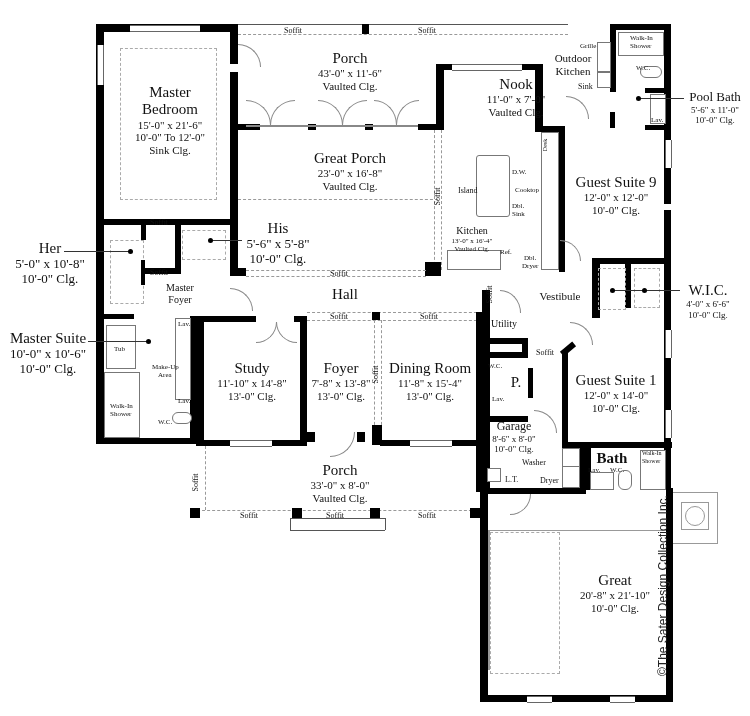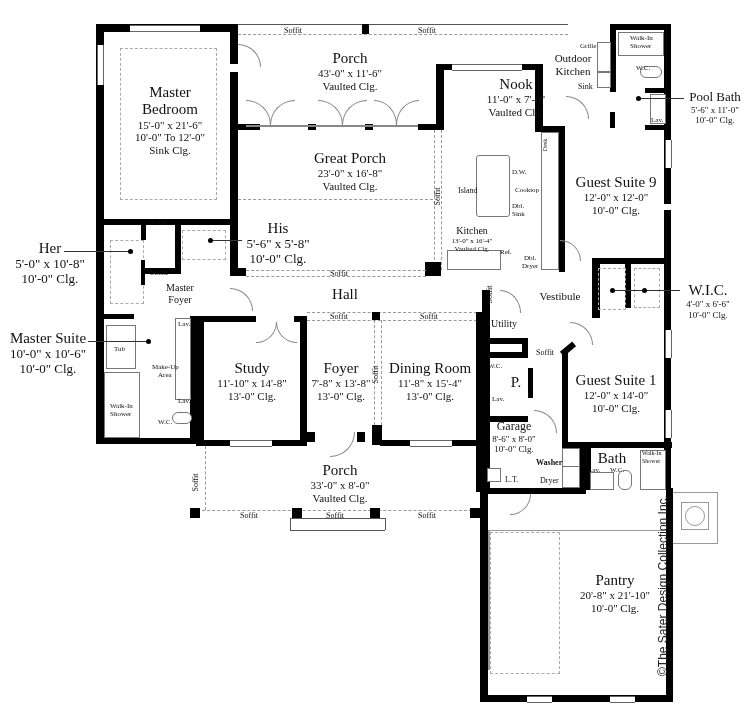--- a/index.html
+++ b/index.html
@@ -324,32 +324,32 @@
   <div class="dot" style="left:642px;top:288px;"></div>
 
   <div class="callout" style="left:680px;top:90px;width:70px;">
     <span class="name" style="font-size:13px;">Pool Bath</span>
     <span class="dim" style="font-size:9px;">5'-6" x 11'-0"</span>
     <span class="dim" style="font-size:9px;">10'-0" Clg.</span>
   </div>
   <div class="leader" style="left:638px;top:98px;width:46px;"></div>
   <div class="dot" style="left:636px;top:96px;"></div>
 
-  <div class="room" style="left:592px;top:450px;width:40px;">
+  <div class="room" style="left:592px;top:450px;width:40px;font-weight:bold;">
     <span class="name">Bath</span>
   </div>
 
   <div class="room" style="left:290px;top:462px;width:100px;">
     <span class="name">Porch</span>
     <span class="dim">33'-0" x 8'-0"</span>
     <span class="clg">Vaulted Clg.</span>
   </div>
 
   <div class="room" style="left:565px;top:572px;width:100px;">
-    <span class="name">Pantry</span>
+    <span class="name">Great</span>
     <span class="dim">20'-8" x 21'-10"</span>
     <span class="clg">10'-0" Clg.</span>
   </div>
 
   <span class="small" style="left:284px;top:26px;">Soffit</span>
   <span class="small" style="left:418px;top:26px;">Soffit</span>
   <span class="small" style="left:150px;top:218px;">Soffit</span>
   <span class="small" style="left:150px;top:268px;">Soffit</span>
   <span class="small" style="left:330px;top:269px;">Soffit</span>
   <span class="small" style="left:330px;top:312px;">Soffit</span>
@@ -384,21 +384,21 @@
   <span class="tiny" style="left:152px;top:363px;">Make-Up</span>
   <span class="tiny" style="left:158px;top:371px;">Area</span>
   <span class="tiny" style="left:178px;top:320px;">Lav.</span>
   <span class="tiny" style="left:178px;top:397px;">Lav.</span>
   <span class="tiny" style="left:110px;top:402px;">Walk-In</span>
   <span class="tiny" style="left:110px;top:410px;">Shower</span>
   <span class="tiny" style="left:158px;top:418px;">W.C.</span>
 
   <span class="tiny" style="left:488px;top:362px;">W.C.</span>
   <span class="tiny" style="left:492px;top:395px;">Lav.</span>
-  <span class="small" style="left:536px;top:458px;font-weight:bold;">Washer</span>
+  <span class="small" style="left:522px;top:458px;">Washer</span>
   <span class="small" style="left:540px;top:476px;">Dryer</span>
   <span class="small" style="left:505px;top:475px;">L.T.</span>
 
   <span class="tiny" style="left:588px;top:466px;">Lav.</span>
   <span class="tiny" style="left:610px;top:466px;">W.C.</span>
   <span class="tiny" style="left:642px;top:450px;font-size:6px;">Walk-In</span>
   <span class="tiny" style="left:642px;top:458px;font-size:6px;">Shower</span>
 
   <span class="copyright" style="left:656px;top:676px;">©The Sater Design Collection Inc.</span>
 </div>

